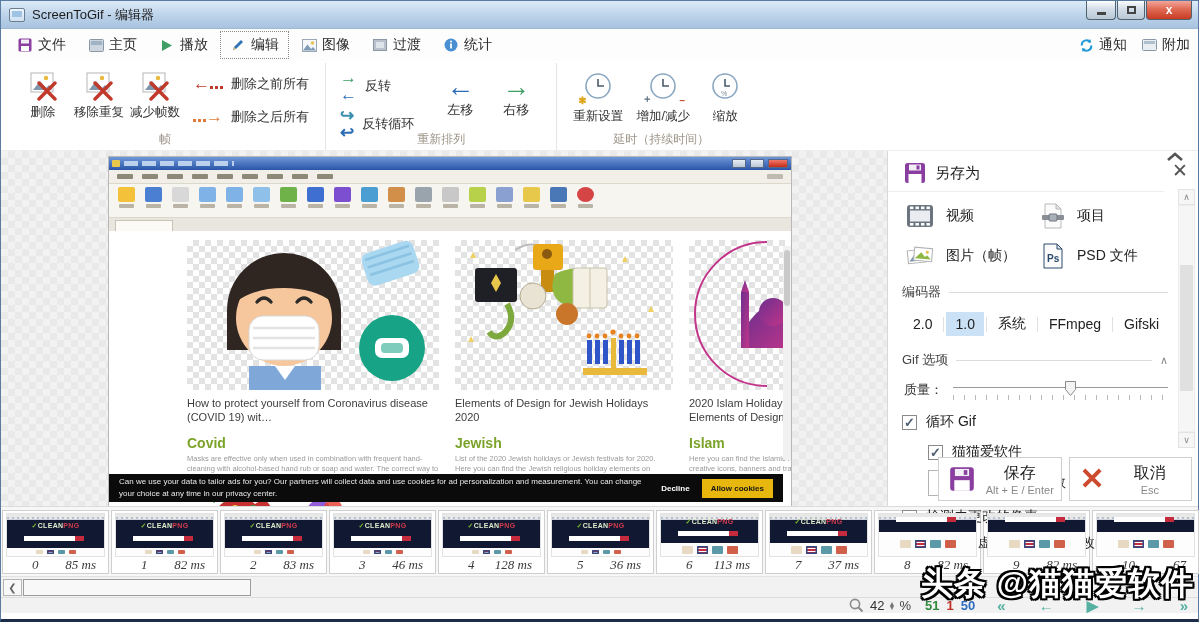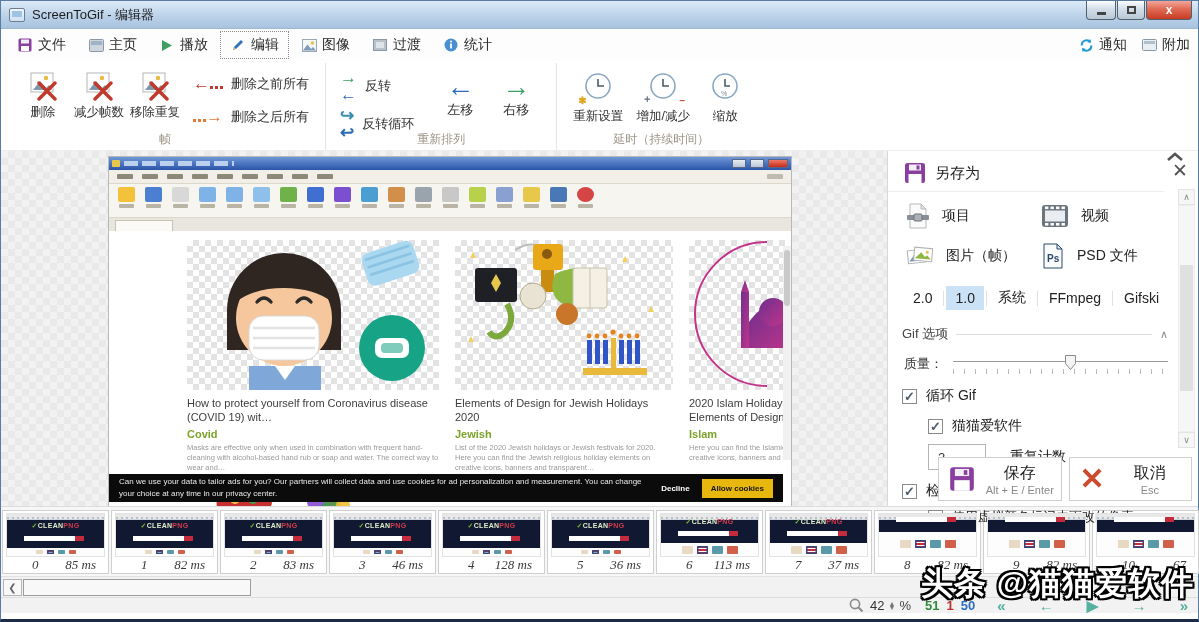--- a/index.html
+++ b/index.html
@@ -82,21 +82,21 @@
   .f-tabrow { height:13px; background:#e9e6df; display:flex; align-items:flex-end; padding:0 6px; }
   .f-tab { width:58px; height:11px; background:#fbfaf6; border:1px solid #c9c4b6; border-bottom:none; }
   .f-content { position:absolute; top:75px; bottom:0; left:0; right:0; background:#fff; overflow:hidden; }
   .cards { display:flex; gap:16px; padding:8px 0 0 78px; }
   .card { display:flex; flex-direction:column; }
   .card-img { background-color:#fff;
               background-image:linear-gradient(45deg,#e3e3e3 25%,transparent 25%,transparent 75%,#e3e3e3 75%),
                                linear-gradient(45deg,#e3e3e3 25%,transparent 25%,transparent 75%,#e3e3e3 75%);
               background-size:12px 12px; background-position:0 0,6px 6px; }
   .card-title { font-size:11px; color:#3d3d3d; margin-top:7px; line-height:1.25; width:100%; }
-  .card-cat { font-size:11px; font-weight:bold; color:#7ba32a; margin-top:3px; }
+  .card-cat { font-size:14px; font-weight:bold; color:#7ba32a; margin-top:10px; }
   .card-desc { font-size:7.5px; color:#9a9a9a; margin-top:3px; line-height:1.35; }
   .subimgs { display:flex; gap:26px; padding:10px 0 0 100px; }
   .cookiebar { position:absolute; left:0; right:8px; bottom:4px; height:28px; background:#0b0b0b; color:#fff;
                display:flex; align-items:center; padding:0 10px; gap:10px; }
   .cookie-text { flex:1; font-size:8px; line-height:1.5; color:#e8e8e8; }
   .cookie-decline { font-size:8px; font-weight:bold; color:#fff; padding:4px 2px; }
   .cookie-allow { font-size:8px; font-weight:bold; color:#161616; background:#e7b70d; padding:5px 9px; border:none; }
   .f-vscroll { position:absolute; right:0; top:14px; bottom:46px; width:8px; background:#f1f1f1; }
   .f-vscroll i { position:absolute; left:1px; right:1px; top:4px; height:56px; background:#c9c9c9; border-radius:3px; }
 
@@ -319,30 +319,30 @@
           </svg>
         <span class="blabel">删除</span>
       </div>
       <div class="bigbtn">
         <svg width="32" height="30" viewBox="0 0 32 30">
             <rect x="4" y="2" width="22" height="19" fill="#fff" stroke="#b5b5b5"></rect>
             <circle cx="19" cy="7" r="2.2" fill="#e8b93a"></circle>
             <path d="M6,19 L13,10 L19,17 L22,14 L25,19 Z" fill="#7f96ad"></path>
             <path d="M12,12 L28,28 M28,12 L12,28" stroke="#c0392b" stroke-width="3.4" stroke-linecap="round"></path>
           </svg>
-        <span class="blabel">减少帧数</span>
+        <span class="blabel">移除重复</span>
       </div>
       <div class="bigbtn">
         <svg width="32" height="30" viewBox="0 0 32 30">
             <rect x="4" y="2" width="22" height="19" fill="#fff" stroke="#b5b5b5"></rect>
             <circle cx="19" cy="7" r="2.2" fill="#e8b93a"></circle>
             <path d="M6,19 L13,10 L19,17 L22,14 L25,19 Z" fill="#7f96ad"></path>
             <path d="M12,12 L28,28 M28,12 L12,28" stroke="#c0392b" stroke-width="3.4" stroke-linecap="round"></path>
           </svg>
-        <span class="blabel">移除重复</span>
+        <span class="blabel">减少帧数</span>
       </div>
       <div class="stackcol">
         <div class="rowbtn">
           <span><span class="arr red">←</span><span class="dash3 red"></span></span>
           <span>删除之前所有</span>
         </div>
         <div class="rowbtn">
           <span><span class="dash3 orange"></span><span class="arr orange">→</span></span>
           <span>删除之后所有</span>
         </div>
@@ -669,46 +669,46 @@
             <rect x="1" y="1" width="20" height="20" rx="2.5" fill="#8a3fa0"></rect>
             <rect x="5" y="2.5" width="12" height="6" fill="#f2eef6"></rect>
             <rect x="12.5" y="3.5" width="3" height="4" fill="#8a3fa0"></rect>
             <rect x="4.5" y="12" width="13" height="9" fill="#fff"></rect>
           </svg>
         <span>另存为</span>
       </div>
 
       <div class="p-types">
         <div class="type-item">
-          <svg width="24" height="26" viewBox="0 0 24 26">
-              <path d="M4,1 h11 l5,5 v19 h-16 Z" fill="#fbfbfb" stroke="#b9b9b9"></path>
-              <path d="M15,1 l5,5 h-5 Z" fill="#e3e3e3" stroke="#b9b9b9"></path>
-              <rect x="1" y="12" width="22" height="5" rx="1" fill="#8a8f96"></rect>
-              <rect x="8" y="11" width="8" height="7" rx="1" fill="#aab0b8" stroke="#70757c"></rect>
-            </svg>
-          <span>项目</span>
-        </div>
-        <div class="type-item">
           <svg width="28" height="24" viewBox="0 0 28 24">
               <rect x="1" y="1" width="26" height="22" rx="3" fill="#6b7580"></rect>
               <rect x="4" y="6.5" width="20" height="11" fill="#e9edf1"></rect>
               <g fill="#fff">
                 <rect x="4" y="2.5" width="3.4" height="2.6"></rect>
                 <rect x="9.5" y="2.5" width="3.4" height="2.6"></rect>
                 <rect x="15" y="2.5" width="3.4" height="2.6"></rect>
                 <rect x="20.5" y="2.5" width="3.4" height="2.6"></rect>
                 <rect x="4" y="19" width="3.4" height="2.6"></rect>
                 <rect x="9.5" y="19" width="3.4" height="2.6"></rect>
                 <rect x="15" y="19" width="3.4" height="2.6"></rect>
                 <rect x="20.5" y="19" width="3.4" height="2.6"></rect>
               </g>
             </svg>
           <span>视频</span>
         </div>
         <div class="type-item">
+          <svg width="24" height="26" viewBox="0 0 24 26">
+              <path d="M4,1 h11 l5,5 v19 h-16 Z" fill="#fbfbfb" stroke="#b9b9b9"></path>
+              <path d="M15,1 l5,5 h-5 Z" fill="#e3e3e3" stroke="#b9b9b9"></path>
+              <rect x="1" y="12" width="22" height="5" rx="1" fill="#8a8f96"></rect>
+              <rect x="8" y="11" width="8" height="7" rx="1" fill="#aab0b8" stroke="#70757c"></rect>
+            </svg>
+          <span>项目</span>
+        </div>
+        <div class="type-item">
           <svg width="28" height="24" viewBox="0 0 28 24">
               <g transform="rotate(-6 10 14)">
                 <rect x="2" y="6" width="18" height="13" fill="#fff" stroke="#b0b0b0"></rect>
                 <path d="M3,17 L9,10 L13,14.5 L15,12.5 L19,17 Z" fill="#7f9ab5"></path>
               </g>
               <g transform="rotate(5 18 12)">
                 <rect x="8" y="4" width="18" height="13" fill="#fff" stroke="#b0b0b0"></rect>
                 <circle cx="21" cy="8" r="1.6" fill="#e8c24a"></circle>
                 <path d="M9,15 L15,8.5 L19,13 L21,11 L25,15 Z" fill="#8fb843"></path>
               </g>
@@ -718,20 +718,24 @@
         <div class="type-item">
           <svg width="24" height="26" viewBox="0 0 24 26">
               <path d="M3,1 h13 l5,5 v19 h-18 Z" fill="#fbfbfb" stroke="#2b4a6b"></path>
               <path d="M16,1 l5,5 h-5 Z" fill="#dde6ee" stroke="#2b4a6b"></path>
               <text x="6" y="19" font-size="10" font-weight="bold" fill="#2b4a6b" font-family="Liberation Sans, sans-serif">Ps</text>
             </svg>
           <span>PSD 文件</span>
         </div>
       </div>
 
+      <div class="sec-label">
+        <span>编码器</span>
+          <span class="sec-line"></span>
+      </div>
       <div class="encoders">
         <span class="enc">2.0</span>
         <span class="enc-sep"></span>
         <span class="enc selected">1.0</span>
         <span class="enc-sep"></span>
         <span class="enc">系统</span>
         <span class="enc-sep"></span>
         <span class="enc">FFmpeg</span>
         <span class="enc-sep"></span>
         <span class="enc">Gifski</span>

